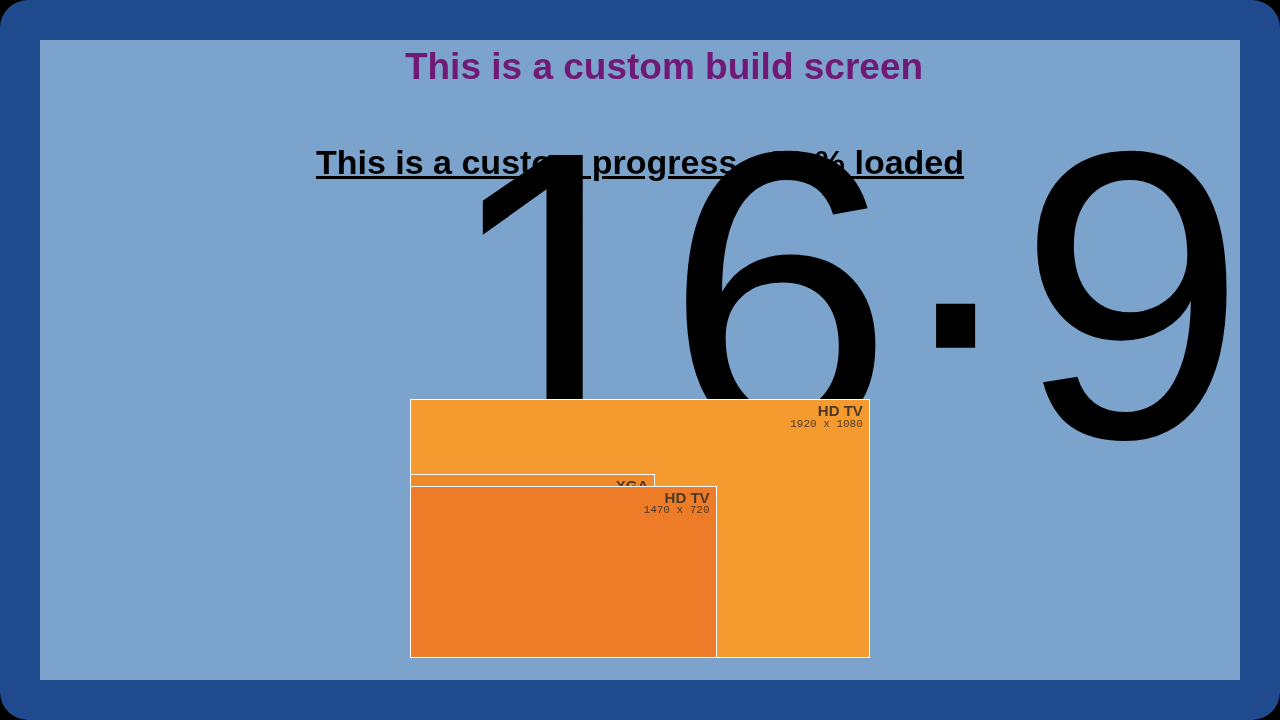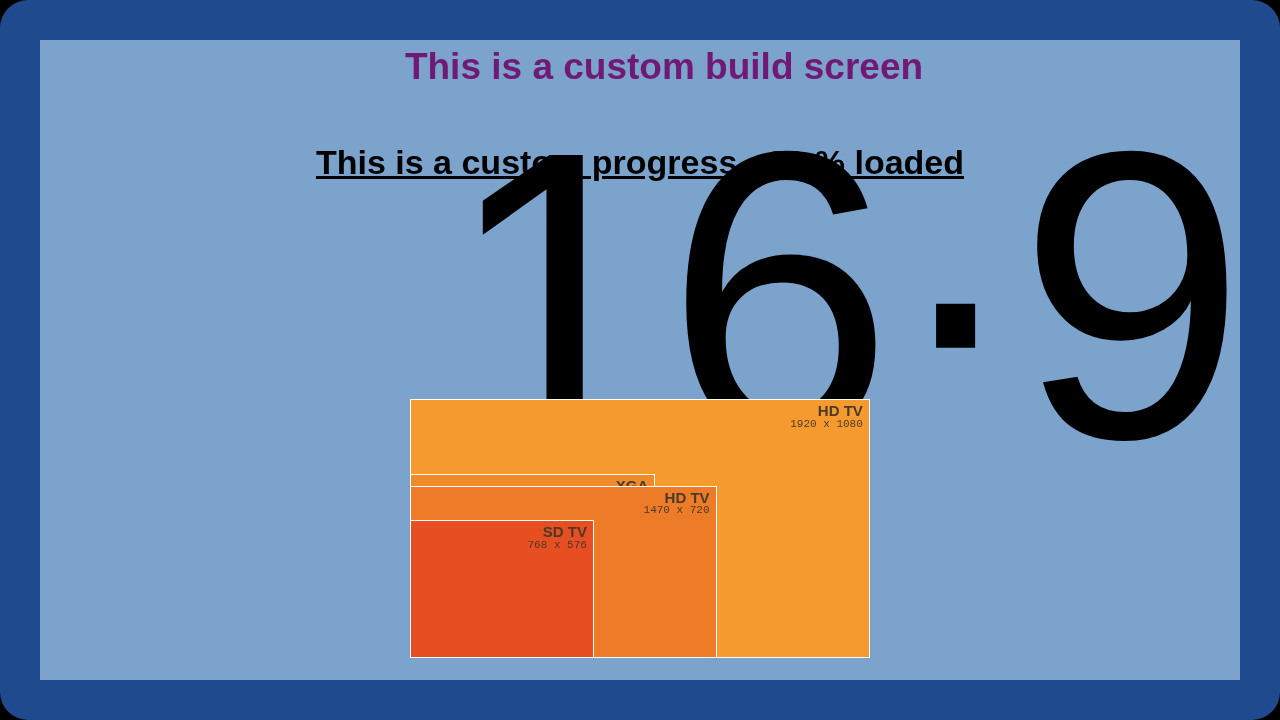--- a/index.html
+++ b/index.html
@@ -93,22 +93,16 @@
             <span class="name">XGA</span>
             <span class="dim">1024 x 768</span>
           </div>
         </div>
         <div class="res-box" style="width: 306.56px; height: 172.44px; background: rgb(237, 123, 39);">
           <div class="res-label">
             <span class="name">HD TV</span>
             <span class="dim">1470 x 720</span>
           </div>
         </div>
-        <div class="res-box" style="width: 183.936px; height: 137.952px; background: rgb(231, 78, 34);">
-          <div class="res-label">
-            <span class="name">SD TV</span>
-            <span class="dim">768 x 576</span>
-          </div>
-        </div>
       </div>
 
   </div>
 </div>
 
 </body></html>

